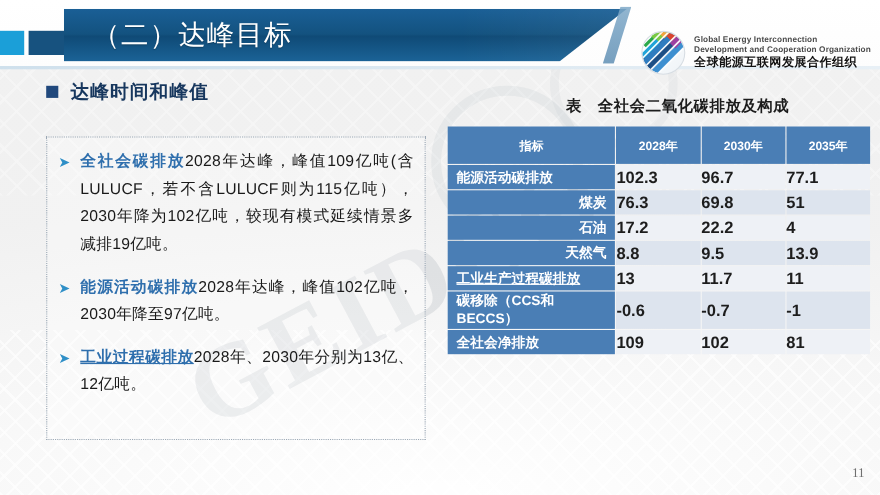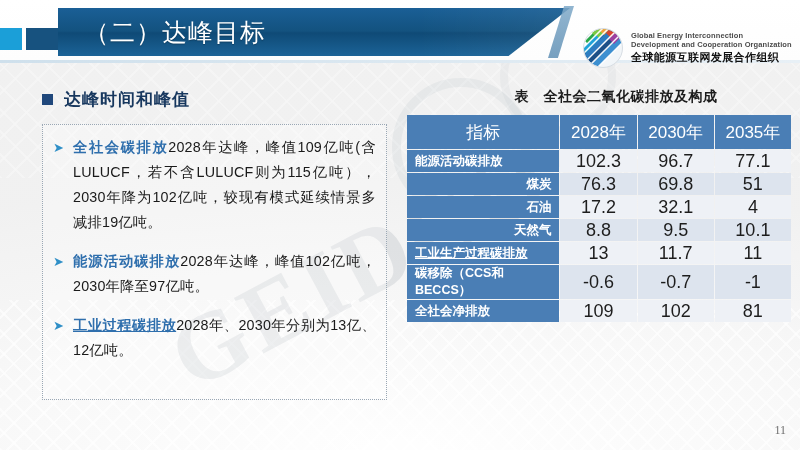--- a/index.html
+++ b/index.html
@@ -67,21 +67,21 @@
   }
 
   
   .logo-wrap{position:absolute;left:582px;top:24px;width:212px;height:48px;display:flex;align-items:center;gap:7px;}
   .logo-globe{width:42px;height:42px;flex:0 0 42px;position:relative;}
   .logo-text{line-height:1.18;}
   .logo-en{font-size:7.5px;color:#4a4a4a;font-weight:bold;white-space:nowrap;letter-spacing:.1px;}
   .logo-cn{font-size:11px;color:#111111;font-weight:bold;white-space:nowrap;letter-spacing:.4px;margin-top:2px;}
 
   
-  .sec-head{position:absolute;left:42px;top:88px;display:flex;align-items:center;gap:11px;}
+  .sec-head{position:absolute;left:42px;top:72px;display:flex;align-items:center;gap:11px;}
   .sec-sq{width:11px;height:11px;background:#20487c;flex:0 0 11px;}
   .sec-title{font-size:17px;font-weight:bold;color:#17375e;letter-spacing:1px;white-space:nowrap;}
 
   
   .textbox{
     position:absolute;left:42px;top:124px;width:345px;height:276px;
     border:1.5px dotted #9aa7b4;background:rgba(255,255,255,.28);
     box-sizing:border-box;padding:10px 10px 0 8px;
   }
   .para{display:flex;margin-bottom:11px;}
@@ -104,33 +104,33 @@
   .tbl{
     position:absolute;left:406px;top:114px;width:386px;
     border-collapse:separate;border-spacing:1px;
     table-layout:fixed;
   }
   .tbl td,.tbl th{
     padding:0;margin:0;height:22px;font-size:12.5px;
     vertical-align:middle;
   }
   .tbl th{
-    background:#4a7eb5;color:#ffffff;font-weight:normal;height:34px;font-size:17px;
+    background:#4a7eb5;color:#ffffff;font-weight:bold;height:34px;font-size:11px;
   }
   .tbl th.c0{width:152px;}
   .tbl th.c1,.tbl th.c2,.tbl th.c3{width:76px;}
   td.lbl{
     background:#4a7eb5;color:#ffffff;font-weight:bold;
     padding-left:8px;padding-right:8px;
   }
   td.lbl.right{text-align:right;}
   td.lbl.left{text-align:left;}
   td.lbl.ul span{text-decoration:underline;}
   td.val{
-    text-align:center;color:#1d1d1d;font-weight:normal;font-size:18px;
+    color:#1d1d1d;font-weight:bold;font-size:15px;
   }
   tr.shade td.val{background:#dde4ee;}
   tr.plain td.val{background:#eef1f6;}
   td.lulucf{height:46px;line-height:17px;}
 
   
   .wm{
     position:absolute;left:150px;top:150px;width:420px;height:230px;
     pointer-events:none;user-select:none;
     display:flex;align-items:center;justify-content:center;
@@ -260,28 +260,28 @@
         </tr>
         <tr class="shade">
           <td class="lbl right">煤炭</td>
           <td class="val">76.3</td>
           <td class="val">69.8</td>
           <td class="val">51</td>
         </tr>
         <tr class="plain">
           <td class="lbl right">石油</td>
           <td class="val">17.2</td>
-          <td class="val">32.1</td>
+          <td class="val">22.2</td>
           <td class="val">4</td>
         </tr>
         <tr class="shade">
           <td class="lbl right">天然气</td>
           <td class="val">8.8</td>
           <td class="val">9.5</td>
-          <td class="val">10.1</td>
+          <td class="val">13.9</td>
         </tr>
         <tr class="plain">
           <td class="lbl left ul"><span>工业生产过程碳排放</span></td>
           <td class="val">13</td>
           <td class="val">11.7</td>
           <td class="val">11</td>
         </tr>
         <tr class="shade">
           <td class="lbl left">碳移除（CCS和BECCS）</td>
           <td class="val">-0.6</td>

